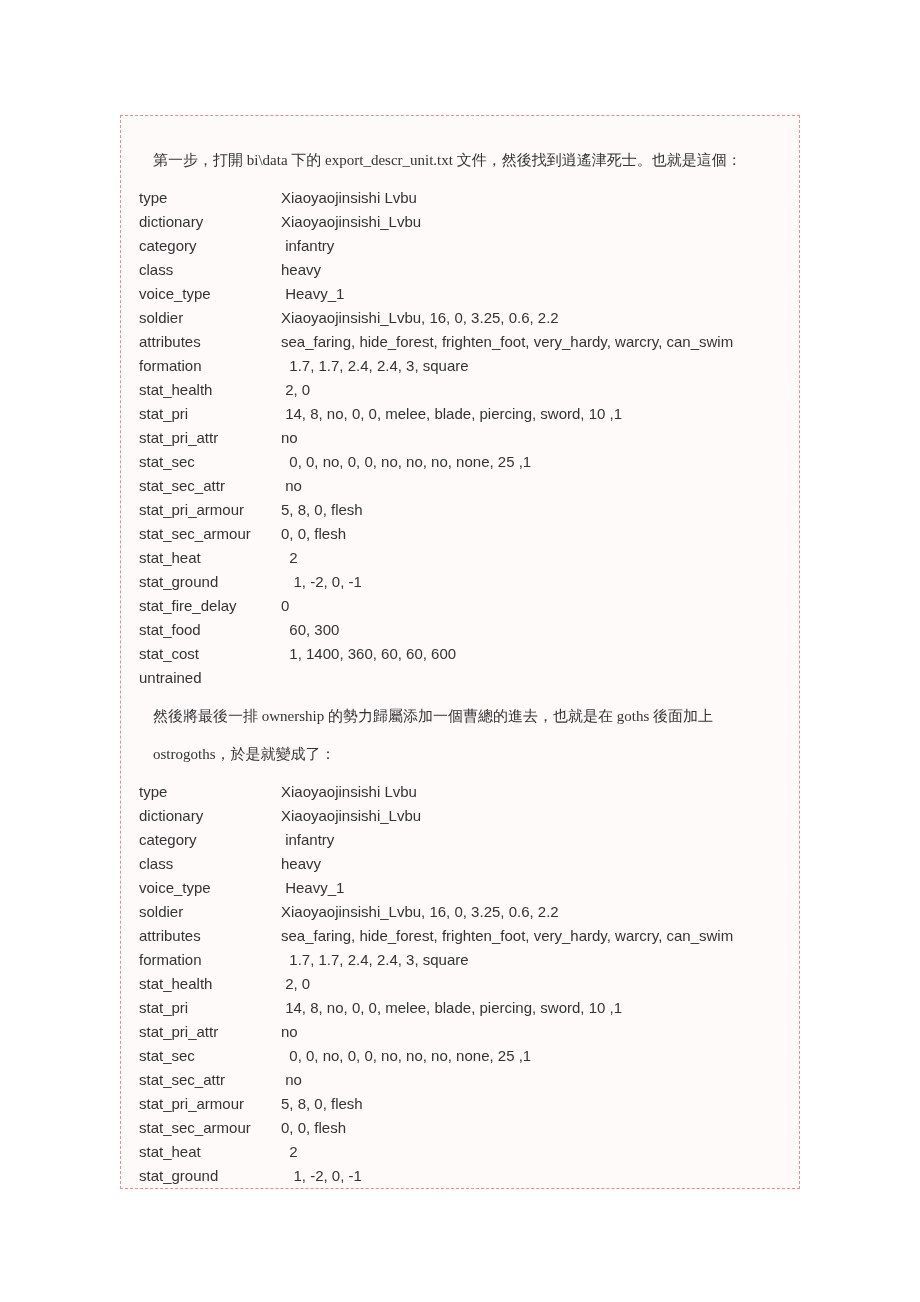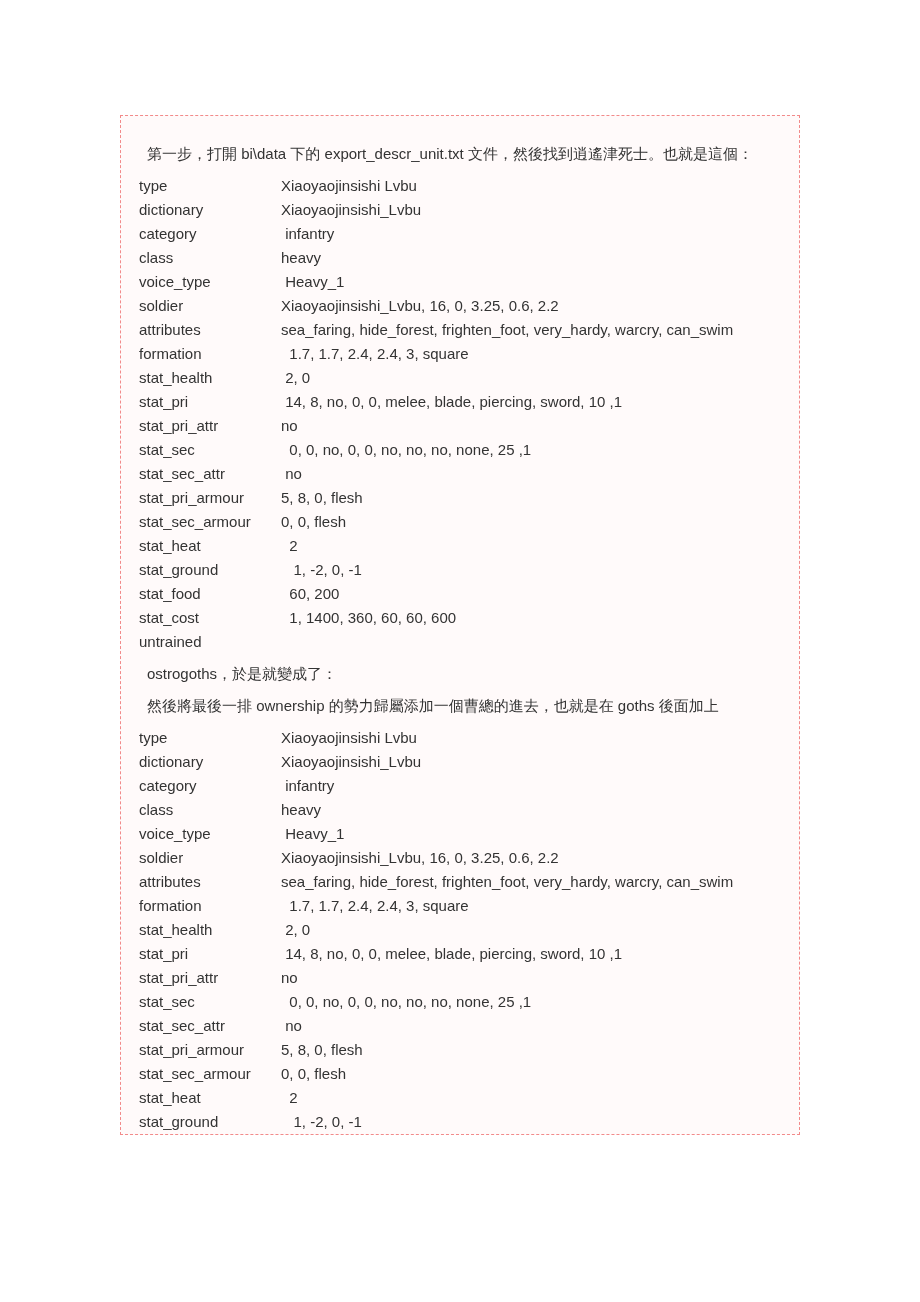--- a/index.html
+++ b/index.html
@@ -29,21 +29,22 @@
   }
   .key {
     display: inline-block;
     width: 142px;
     flex-shrink: 0;
   }
   .val {
     flex: 1;
   }
   .para {
-    margin: 8px;
+    margin: 14px;
+    font-family: Liberation Serif, serif;
   }
 </style>
 </head>
 <body>
 
 <div class="page">
   <div class="content-box">
     <p class="para">第一步，打開 bi\data 下的 export_descr_unit.txt 文件，然後找到逍遙津死士。也就是這個：</p>
 
     <div id="block1">
@@ -57,27 +58,28 @@
         <div class="row"><span class="key">formation</span><span class="val">  1.7, 1.7, 2.4, 2.4, 3, square</span></div>
         <div class="row"><span class="key">stat_health</span><span class="val"> 2, 0</span></div>
         <div class="row"><span class="key">stat_pri</span><span class="val"> 14, 8, no, 0, 0, melee, blade, piercing, sword, 10 ,1</span></div>
         <div class="row"><span class="key">stat_pri_attr</span><span class="val">no</span></div>
         <div class="row"><span class="key">stat_sec</span><span class="val">  0, 0, no, 0, 0, no, no, no, none, 25 ,1</span></div>
         <div class="row"><span class="key">stat_sec_attr</span><span class="val"> no</span></div>
         <div class="row"><span class="key">stat_pri_armour</span><span class="val">5, 8, 0, flesh</span></div>
         <div class="row"><span class="key">stat_sec_armour</span><span class="val">0, 0, flesh</span></div>
         <div class="row"><span class="key">stat_heat</span><span class="val">  2</span></div>
         <div class="row"><span class="key">stat_ground</span><span class="val">   1, -2, 0, -1</span></div>
-        <div class="row"><span class="key">stat_food</span><span class="val">  60, 200</span></div>
+        <div class="row"><span class="key">stat_fire_delay</span><span class="val">0</span></div>
+        <div class="row"><span class="key">stat_food</span><span class="val">  60, 300</span></div>
         <div class="row"><span class="key">stat_cost</span><span class="val">  1, 1400, 360, 60, 60, 600</span></div>
         <div class="row"><span class="key">untrained</span></div>
       </div>
 
+    <p class="para">然後將最後一排 ownership 的勢力歸屬添加一個曹總的進去，也就是在 goths 後面加上</p>
     <p class="para">ostrogoths，於是就變成了：</p>
-    <p class="para">然後將最後一排 ownership 的勢力歸屬添加一個曹總的進去，也就是在 goths 後面加上</p>
 
     <div id="block2">
         <div class="row"><span class="key">type</span><span class="val">Xiaoyaojinsishi Lvbu</span></div>
         <div class="row"><span class="key">dictionary</span><span class="val">Xiaoyaojinsishi_Lvbu</span></div>
         <div class="row"><span class="key">category</span><span class="val"> infantry</span></div>
         <div class="row"><span class="key">class</span><span class="val">heavy</span></div>
         <div class="row"><span class="key">voice_type</span><span class="val"> Heavy_1</span></div>
         <div class="row"><span class="key">soldier</span><span class="val">Xiaoyaojinsishi_Lvbu, 16, 0, 3.25, 0.6, 2.2</span></div>
         <div class="row"><span class="key">attributes</span><span class="val">sea_faring, hide_forest, frighten_foot, very_hardy, warcry, can_swim</span></div>
         <div class="row"><span class="key">formation</span><span class="val">  1.7, 1.7, 2.4, 2.4, 3, square</span></div>

